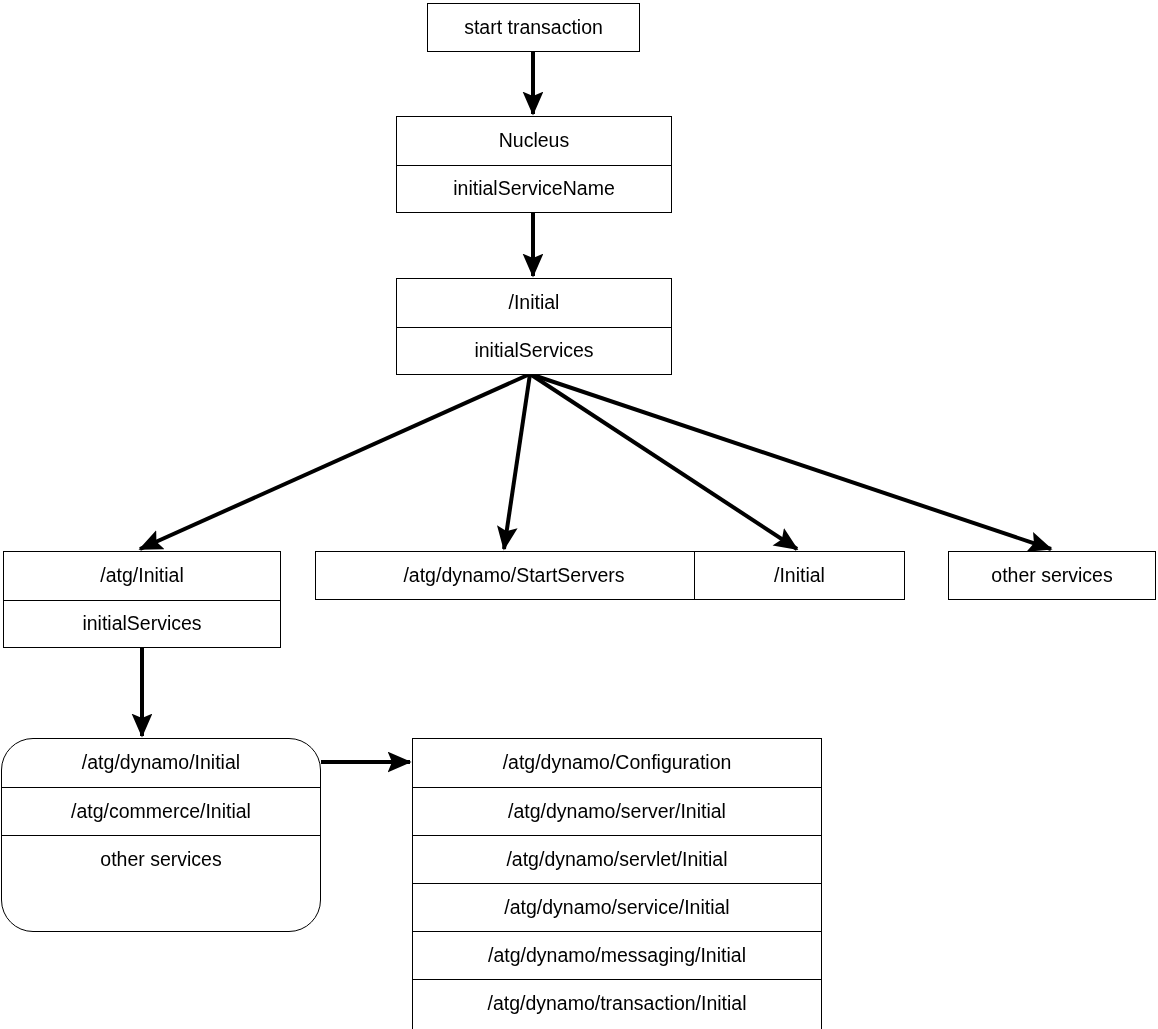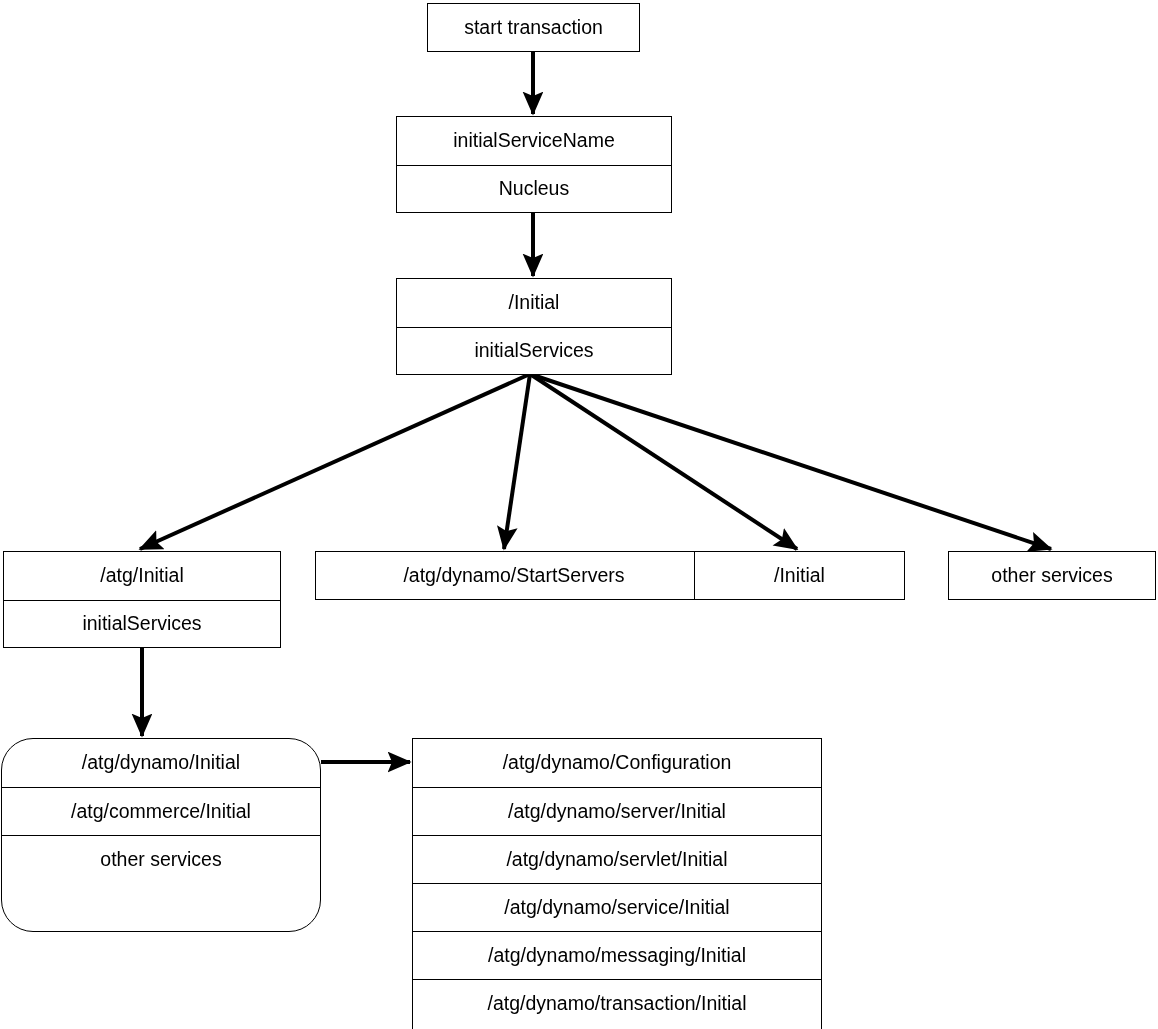--- a/index.html
+++ b/index.html
@@ -68,22 +68,22 @@
       <line x1="530" y1="374" x2="504" y2="549" stroke="#000000" stroke-width="4" marker-end="url(#arrowhead)"></line>
       <line x1="530" y1="374" x2="797" y2="549" stroke="#000000" stroke-width="4" marker-end="url(#arrowhead)"></line>
       <line x1="530" y1="374" x2="1051" y2="549" stroke="#000000" stroke-width="4" marker-end="url(#arrowhead)"></line>
       <line x1="142" y1="648" x2="142" y2="736" stroke="#000000" stroke-width="4" marker-end="url(#arrowhead)"></line>
       <line x1="321" y1="762" x2="410" y2="762" stroke="#000000" stroke-width="4" marker-end="url(#arrowhead)"></line>
     </svg>
 <div class="node" style="left: 427px; top: 3px; width: 213px; height: 49px;">
       <div class="row">start transaction</div>
     </div>
     <div class="node" style="left: 396px; top: 116px; width: 276px; height: 97px;">
+      <div class="row">Nucleus</div>
       <div class="row">initialServiceName</div>
-      <div class="row">Nucleus</div>
     </div>
     <div class="node" style="left: 396px; top: 278px; width: 276px; height: 97px;">
       <div class="row">/Initial</div>
       <div class="row">initialServices</div>
     </div>
     <div class="node" style="left: 3px; top: 551px; width: 278px; height: 97px;">
       <div class="row">/atg/Initial</div>
       <div class="row">initialServices</div>
     </div>
     <div class="node" style="left: 315px; top: 551px; width: 398px; height: 49px;">

